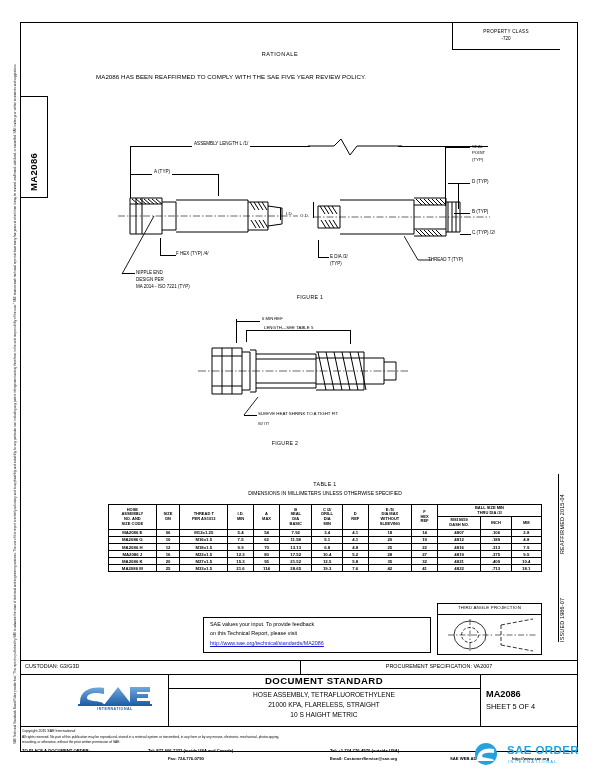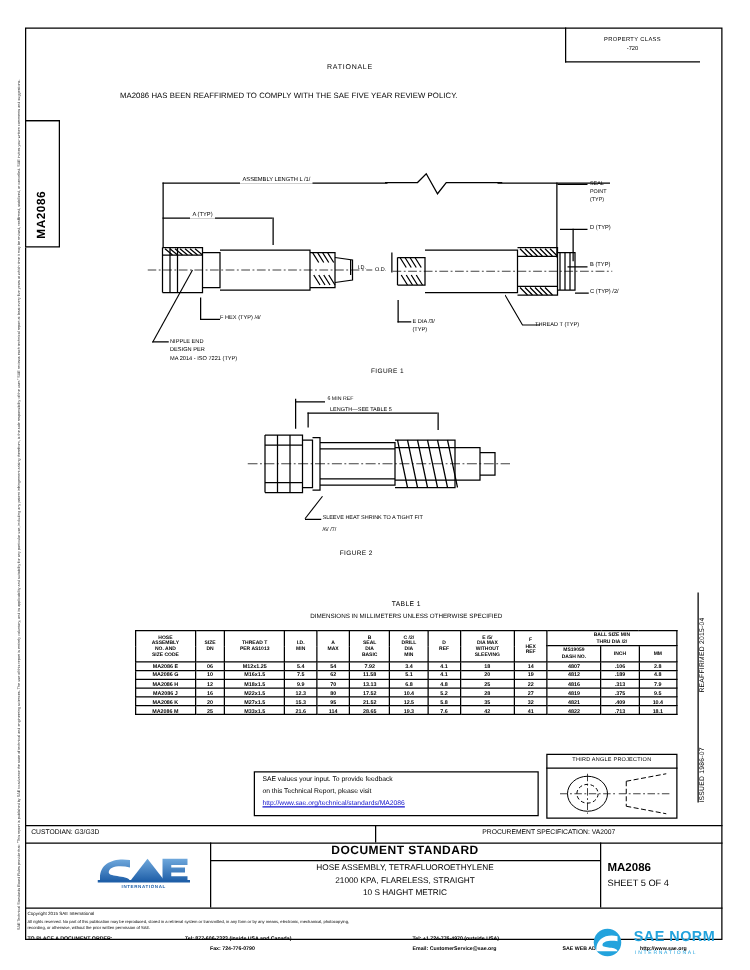--- a/index.html
+++ b/index.html
@@ -408,17 +408,17 @@
   <div class="t" style="left:330px;top:749px;font-size:4.2px;font-weight:bold;">Tel:  +1  724-776-4970 (outside USA)</div>
   <div class="t" style="left:330px;top:757px;font-size:4.2px;font-weight:bold;">Email: CustomerService@sae.org</div>
   <div class="t" style="left:450px;top:757px;font-size:4.2px;font-weight:bold;">SAE WEB ADDRESS:</div>
   <div class="t" style="left:512px;top:757px;font-size:4.2px;font-weight:bold;">http://www.sae.org</div>
 
   <div class="abs" style="left:468px;top:742px;width:126px;height:30px;">
     <svg width="36" height="26" viewBox="0 0 36 26" class="abs" style="left:0;top:0;">
       <circle cx="18" cy="12" r="11" fill="#23a3dd"></circle>
       <path d="M9,18 C9,8 18,5 26,7 L26,11 C20,10 14,11 14,14 C14,17 26,15 26,19 L9,19 Z" fill="#fff"></path>
     </svg>
-    <div class="t" style="left:39px;top:3px;font-size:11.5px;font-weight:bold;color:#23a3dd;letter-spacing:.4px;">SAE NORM</div>
+    <div class="t" style="left:39px;top:3px;font-size:11.5px;font-weight:bold;color:#23a3dd;letter-spacing:.4px;">SAE ORDER</div>
     <div class="t" style="left:40px;top:18px;font-size:4.0px;color:#23a3dd;letter-spacing:1.4px;">INTERNATIONAL</div>
   </div>
 
 </div>
 
 </body></html>

